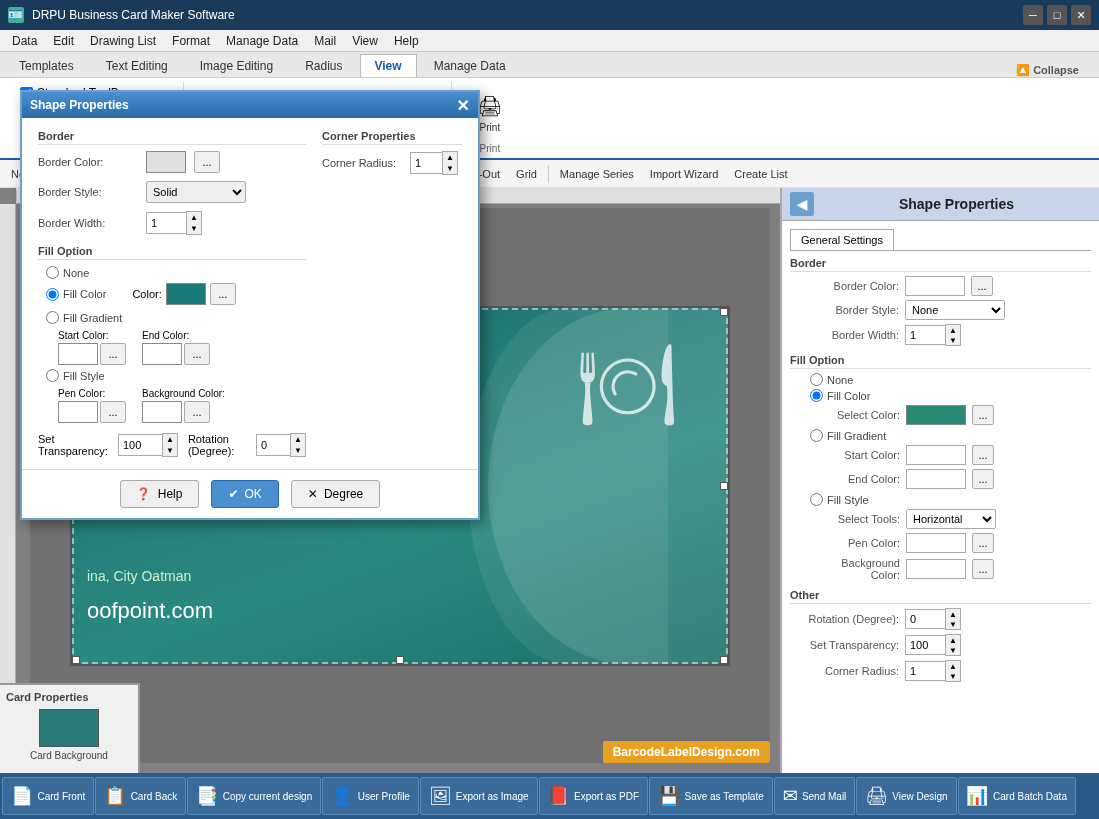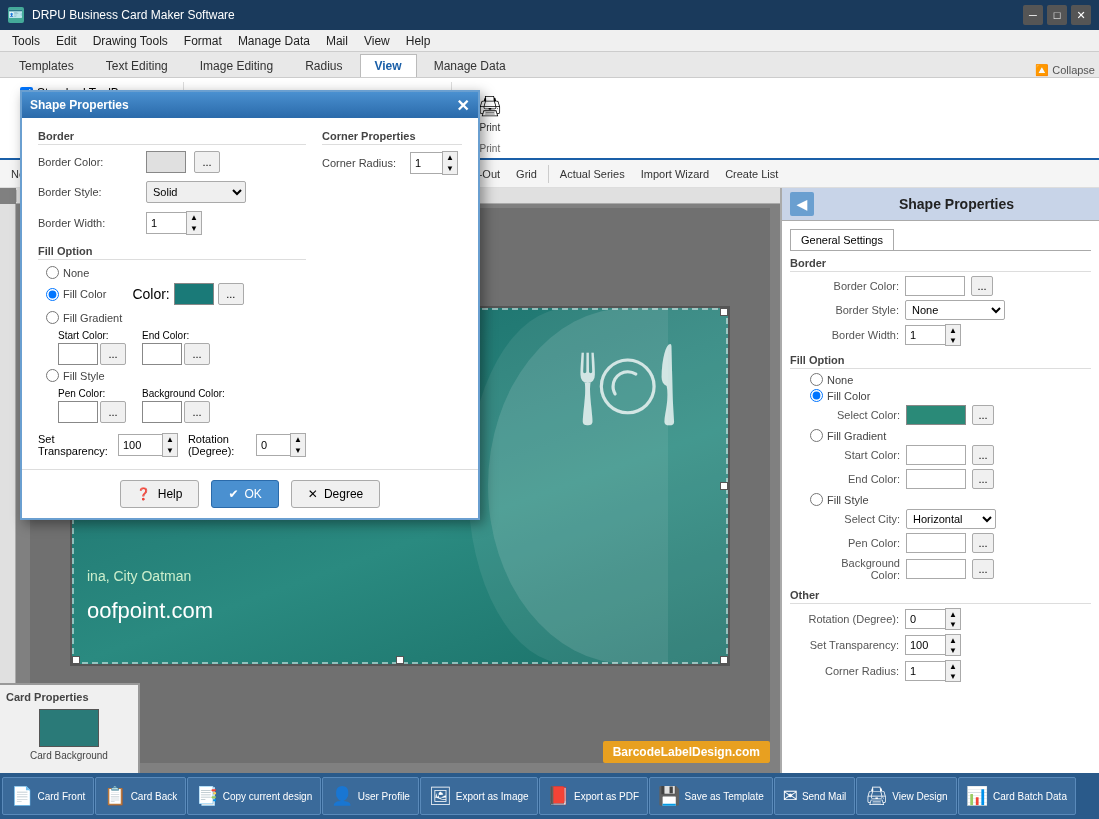--- a/index.html
+++ b/index.html
@@ -128,38 +128,38 @@
     <span class="title-bar-title">DRPU Business Card Maker Software</span>
   </div>
   <div class="title-bar-controls">
     <button class="title-btn">─</button>
     <button class="title-btn">□</button>
     <button class="title-btn close">✕</button>
   </div>
 </div>
 
 <div class="menu-bar">
-  <span class="menu-item">Tools</span>
+  <span class="menu-item">Data</span>
   <span class="menu-item">Edit</span>
-  <span class="menu-item">Drawing Tools</span>
+  <span class="menu-item">Drawing List</span>
   <span class="menu-item">Format</span>
   <span class="menu-item">Manage Data</span>
   <span class="menu-item">Mail</span>
   <span class="menu-item">View</span>
   <span class="menu-item">Help</span>
 </div>
 
 <div class="ribbon-tabs">
   <div class="ribbon-tab">Templates</div>
   <div class="ribbon-tab">Text Editing</div>
   <div class="ribbon-tab">Image Editing</div>
   <div class="ribbon-tab">Radius</div>
   <div class="ribbon-tab active">View</div>
   <div class="ribbon-tab">Manage Data</div>
-  <div style="flex:1; display:flex; justify-content:flex-end; align-items:center; padding-right:4px;">
+  <div style="flex:1; display:flex; justify-content:flex-end; align-items:center; padding-right:20px;font-weight:bold;">
     <span style="font-size:11px; color:#555; cursor:pointer;">🔼 Collapse</span>
   </div>
 </div>
 
 <div class="ribbon">
 
   <div class="ribbon-section">
     <div class="ribbon-checks">
       <div class="ribbon-check-row">
         <input type="checkbox" checked="" style="">
@@ -224,21 +224,21 @@
   <button class="tb2-btn">← Back</button>
   <button class="tb2-btn">🔒 Lock</button>
   <button class="tb2-btn">🔓 Unlock</button>
   <div class="tb2-sep"></div>
   <button class="tb2-btn">Fit to Window</button>
   <button class="tb2-btn">Actual Size</button>
   <button class="tb2-btn">Zoom-In</button>
   <button class="tb2-btn">Zoom-Out</button>
   <button class="tb2-btn">Grid</button>
   <div class="tb2-sep"></div>
-  <button class="tb2-btn">Actual Series</button>
+  <button class="tb2-btn">Manage Series</button>
   <button class="tb2-btn">Import Wizard</button>
   <button class="tb2-btn">Create List</button>
 </div>
 
 <div class="canvas-area">
 
   <div class="left-panel">
 
     <div class="ruler-h" style="margin-left:16px;">
       <span class="ruler-tick">4</span>
@@ -351,21 +351,21 @@
         <div class="props-row" style="padding-left:30px;">
           <span class="props-label" style="width:80px;">End Color:</span>
           <div class="props-color" style="background:white;"></div>
           <button class="props-btn-dots">...</button>
         </div>
         <div class="radio-row">
           <input type="radio" name="fill" style="">
           <span class="radio-label">Fill Style</span>
         </div>
         <div class="props-row" style="padding-left:30px;">
-          <span class="props-label" style="width:80px;">Select City:</span>
+          <span class="props-label" style="width:80px;">Select Tools:</span>
           <select class="props-select" style="width:90px;">
             <option>Horizontal</option>
             <option>BackwardDiagonal</option>
           </select>
         </div>
         <div class="props-row" style="padding-left:30px;">
           <span class="props-label" style="width:80px;">Pen Color:</span>
           <div class="props-color" style="background:white;"></div>
           <button class="props-btn-dots">...</button>
         </div>
@@ -462,21 +462,21 @@
           <div class="dialog-radio-row">
             <input type="radio" name="dfill" style="">
             <span class="dialog-radio-label">None</span>
           </div>
           <div style="display:flex; align-items:center; gap:6px; margin-bottom:6px;">
             <div class="dialog-radio-row" style="margin-bottom:0;">
               <input type="radio" name="dfill" checked="" style="">
               <span class="dialog-radio-label">Fill Color</span>
             </div>
             <div style="margin-left:20px; display:flex; align-items:center; gap:4px;">
-              <span style="font-size:14px;">Color:</span>
+              <span style="font-size:11px;">Color:</span>
               <div style="width:40px;height:22px;background:#1a7a78;border:1px solid #888;"></div>
               <button class="dialog-dots-btn">...</button>
             </div>
           </div>
 
           <div style="display:flex; align-items:center; gap:4px; margin-bottom:6px; padding-left:8px;">
             <input type="radio" name="dfill" style="">
             <span class="dialog-radio-label">Fill Gradient</span>
           </div>
           <div style="display:flex; gap:16px; padding-left:20px; margin-bottom:4px;">

